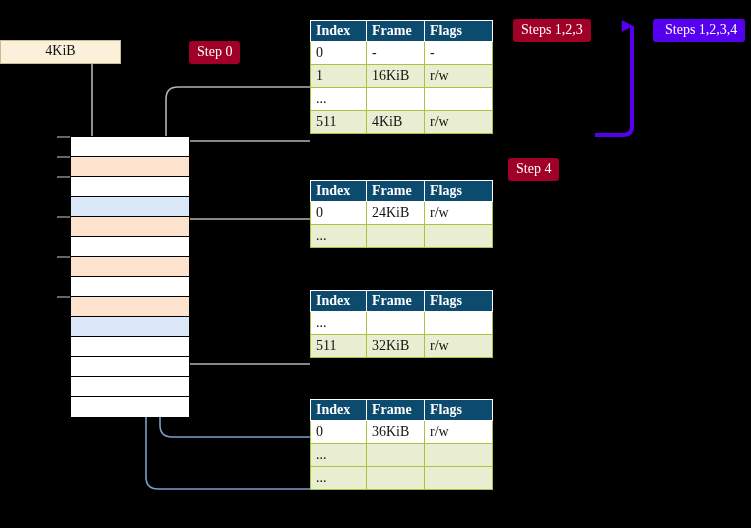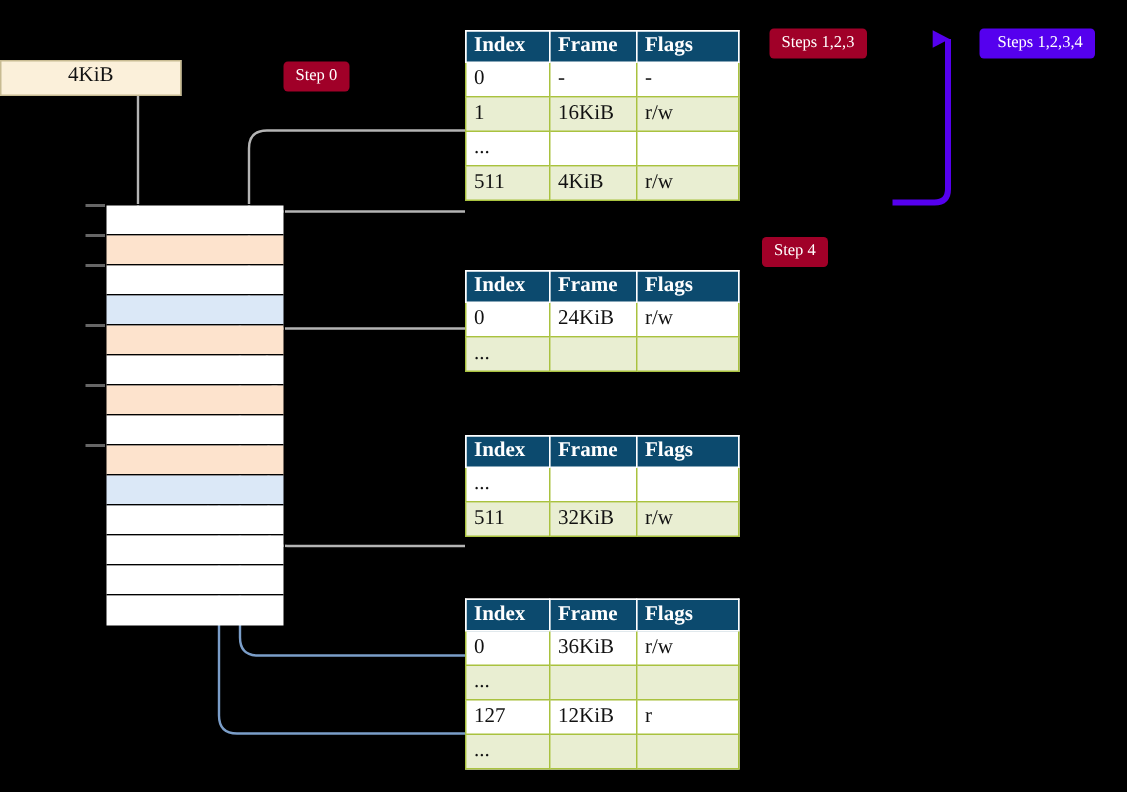--- a/index.html
+++ b/index.html
@@ -13,21 +13,21 @@
     height: 528px;
     background: #000000;
     overflow: hidden;
     font-family: "Liberation Serif", serif;
   }
 
   
   .badge {
     position: absolute;
     color: #ffffff;
-    font-size: 11px;
+    font-size: 14px;
     line-height: 1;
     padding: 4px 8px 5px 8px;
     border-radius: 3px;
     white-space: nowrap;
     font-family: "Liberation Serif", serif;
   }
   .badge-red    { background: #a00028; }
   .badge-purple { background: #5500ee; padding-left: 12px; }
 
   
@@ -284,25 +284,20 @@
         <tr>
           <td class="c-index">0</td>
           <td class="c-frame">36KiB</td>
           <td class="c-flags">r/w</td>
         </tr>
         <tr class="alt">
           <td class="c-index">...</td>
           <td class="c-frame"></td>
           <td class="c-flags"></td>
         </tr>
-        <tr>
-          <td class="c-index">127</td>
-          <td class="c-frame">12KiB</td>
-          <td class="c-flags">r</td>
-        </tr>
         <tr class="alt">
           <td class="c-index">...</td>
           <td class="c-frame"></td>
           <td class="c-flags"></td>
         </tr>
       </tbody>
     </table>
 
 </div>
 

